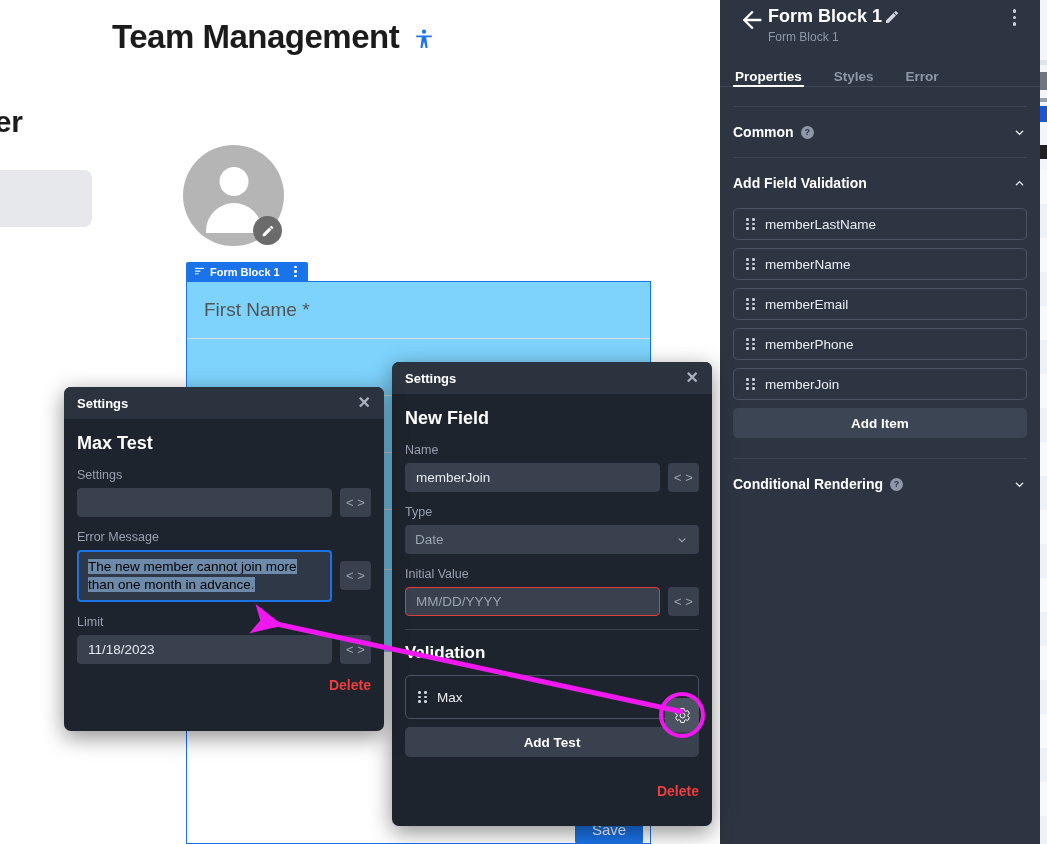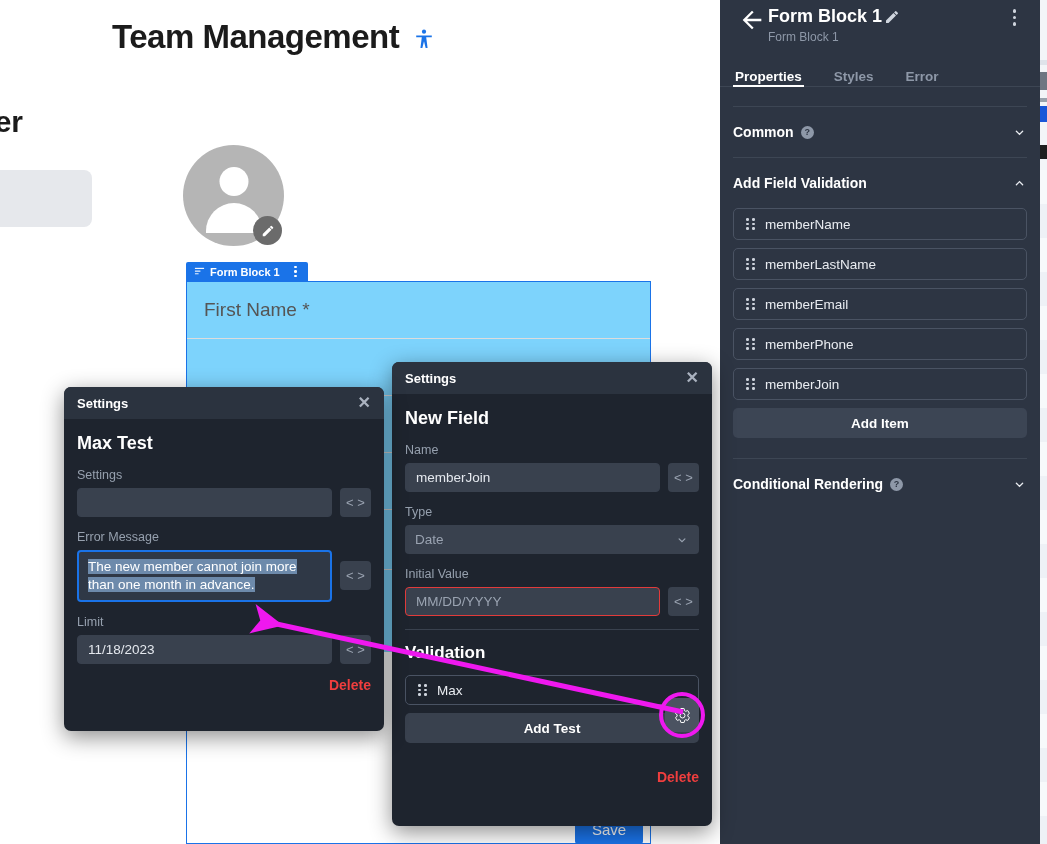--- a/index.html
+++ b/index.html
@@ -157,36 +157,36 @@
   .lbl { font-size: 12.5px; color: #96a0ae; margin-bottom: 6px; }
   .inp-row { display: flex; gap: 8px; align-items: stretch; margin-bottom: 13px; }
   .inp {
     flex: 1; min-height: 29px; background: #39414e; border: 1px solid #39414e;
     border-radius: 4px; color: #e4e8ee; font-size: 13.5px;
     display: flex; align-items: center; padding: 5px 10px;
   }
   .inp.placeholder { color: #9aa3b1; }
   .inp.err { border-color: #e23b3b; }
   .inp.focused { border: 2px solid #1a73e8; background: #2f3846; display: block; line-height: 1.33; padding: 6px 9px; }
-  .inp.focused .sel { background: #6d8aab; color: #ffffff; }
+  .inp.focused .sel { background: #6d8aab; color: #000000; }
   .code-btn {
     width: 31px; background: #39414e; border-radius: 4px;
     display: flex; align-items: center; justify-content: center;
     color: #9aa3b1; font-size: 13px; cursor: pointer; flex: none;
   }
   .sel-row {
     background: #39414e; border-radius: 4px; height: 29px;
     display: flex; align-items: center; padding: 0 10px;
     font-size: 13.5px; color: #9aa3b1; margin-bottom: 13px; cursor: pointer;
   }
   .sel-row .chev { margin-left: auto; }
   .dlg-div { height: 1px; background: #39414e; margin: 4px 0 13px; }
   .dlg-h3 { font-size: 17px; font-weight: bold; color: #fff; margin-bottom: 12px; }
   .test-item {
-    height: 30px; border: 1px solid #4a5363; border-radius: 5px;
+    height: 44px; border: 1px solid #4a5363; border-radius: 5px;
     display: flex; align-items: center; gap: 10px; padding: 0 12px;
     font-size: 13.5px; color: #e9ecf1; margin-bottom: 8px; cursor: pointer;
   }
   .wide-btn {
     height: 30px; background: #39414e; border-radius: 5px;
     display: flex; align-items: center; justify-content: center;
     font-size: 13.5px; font-weight: bold; color: #fff; cursor: pointer;
   }
   .delete-link {
     text-align: right; color: #f03e3e; font-size: 14px; font-weight: bold;
@@ -320,32 +320,32 @@
     <div class="field-list">
       <div class="field-item">
         <span class="grip">
             <i></i>
             <i></i>
             <i></i>
             <i></i>
             <i></i>
             <i></i>
           </span>
+        <span>memberLastName</span>
+      </div>
+      <div class="field-item">
+        <span class="grip">
+            <i></i>
+            <i></i>
+            <i></i>
+            <i></i>
+            <i></i>
+            <i></i>
+          </span>
         <span>memberName</span>
-      </div>
-      <div class="field-item">
-        <span class="grip">
-            <i></i>
-            <i></i>
-            <i></i>
-            <i></i>
-            <i></i>
-            <i></i>
-          </span>
-        <span>memberLastName</span>
       </div>
       <div class="field-item">
         <span class="grip">
             <i></i>
             <i></i>
             <i></i>
             <i></i>
             <i></i>
             <i></i>
           </span>

